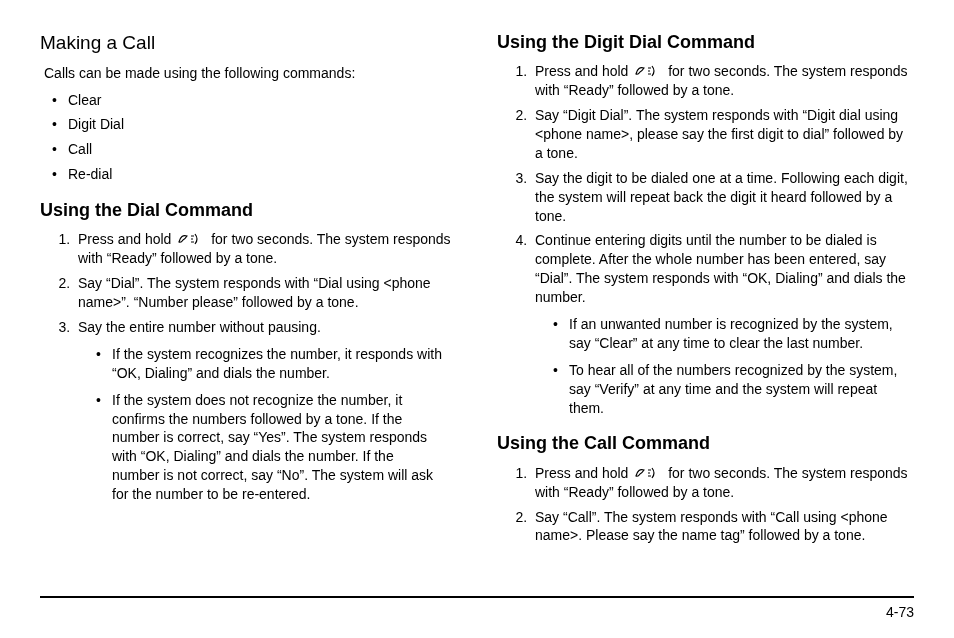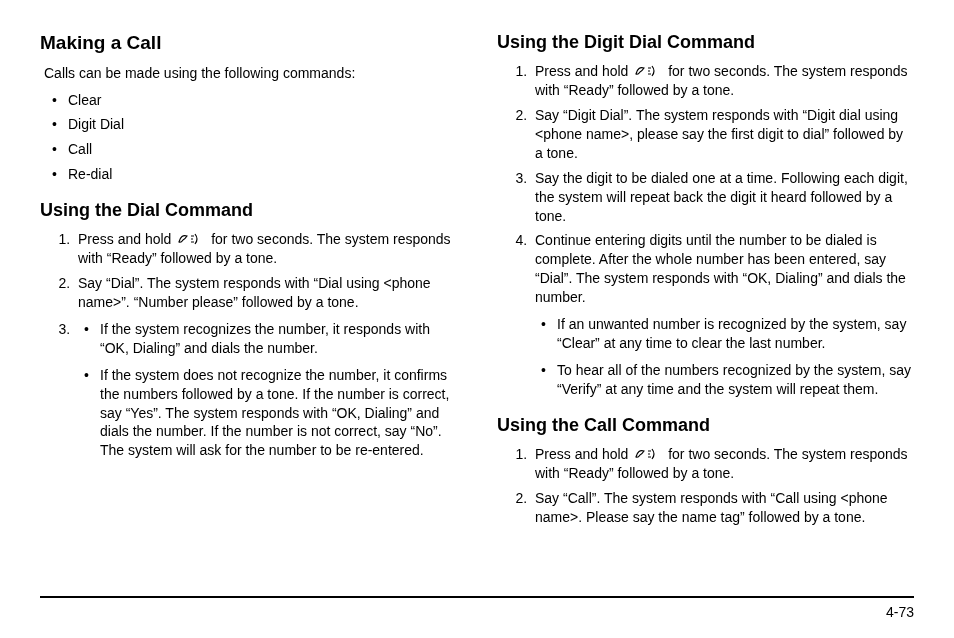--- a/index.html
+++ b/index.html
@@ -20,21 +20,21 @@
     gap: 40px;
     height: 560px;
     box-sizing: border-box;
   }
   .col {
     flex: 1;
     line-height: 1.35;
   }
   h1 {
     font-size: 19px;
-    font-weight: bold;
+    font-weight: normal;
     margin: 0 0 8px 0;
   }
   h2 {
     font-size: 18px;
     font-weight: bold;
     margin: 14px 0 8px 0;
   }
   p {
     margin: 0 0 8px 4px;
   }
@@ -60,21 +60,21 @@
   ol.steps > li {
     margin: 6px 0;
     padding-left: 4px;
   }
   ul.sub {
     list-style: none;
     margin: 8px 0 4px 0;
     padding: 0 0 0 22px;
   }
   ul.sub li {
-    margin: 8px 0;
+    margin: 8px 12px;
     position: relative;
   }
   ul.sub li::before {
     content: "•";
     position: absolute;
     left: -16px;
     top: 0;
   }
   .icon {
     display: inline-block;
@@ -114,20 +114,21 @@
     <h2>Using the Dial Command</h2>
     <ol class="steps">
       <li>
         <span>Press and hold </span><span class="icon"><svg width="28" height="14" viewBox="0 0 28 14">
               <path d="M2 10 Q4 2 10 4 Q8 7 6 8 Q4 11 2 10 Z" fill="none" stroke="#000" stroke-width="1.2"></path>
               <path d="M14 7 L16 7 M14 4 L17 4 M14 10 L17 10 M18 2 Q22 7 18 12" fill="none" stroke="#000" stroke-width="1.2"></path>
             </svg></span><span> for two seconds. The system responds with “Ready” followed by a tone.</span>
       </li>
       <li>Say “Dial”. The system responds with “Dial using &lt;phone name&gt;”. “Number please” followed by a tone.</li>
       <li>
+        <span>Say the entire number without pausing.</span>
         <ul class="sub">
           <li>If the system recognizes the number, it responds with “OK, Dialing” and dials the number.</li>
           <li>If the system does not recognize the number, it confirms the numbers followed by a tone. If the number is correct, say “Yes”. The system responds with “OK, Dialing” and dials the number. If the number is not correct, say “No”. The system will ask for the number to be re-entered.</li>
         </ul>
       </li>
     </ol>
   </div>
 
   <div class="col">
     <h2 style="margin-top:0">Using the Digit Dial Command</h2>

